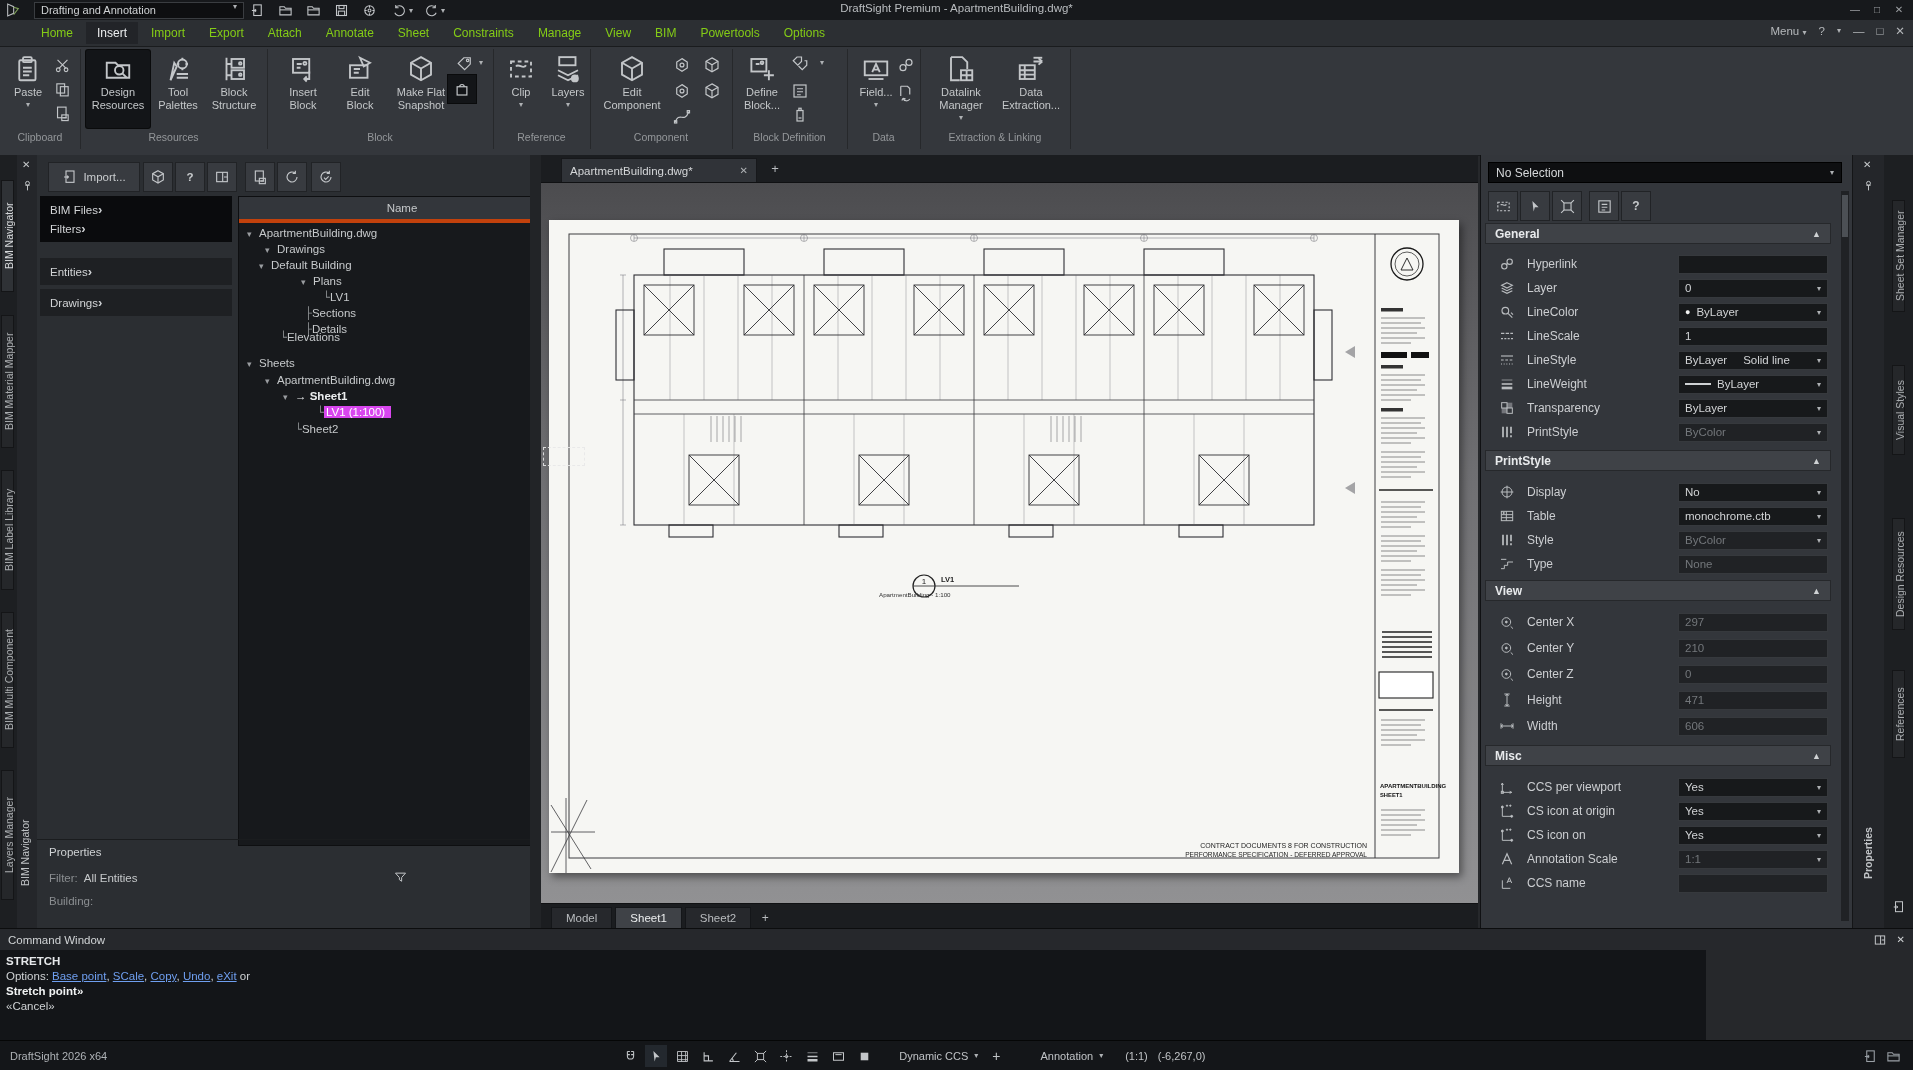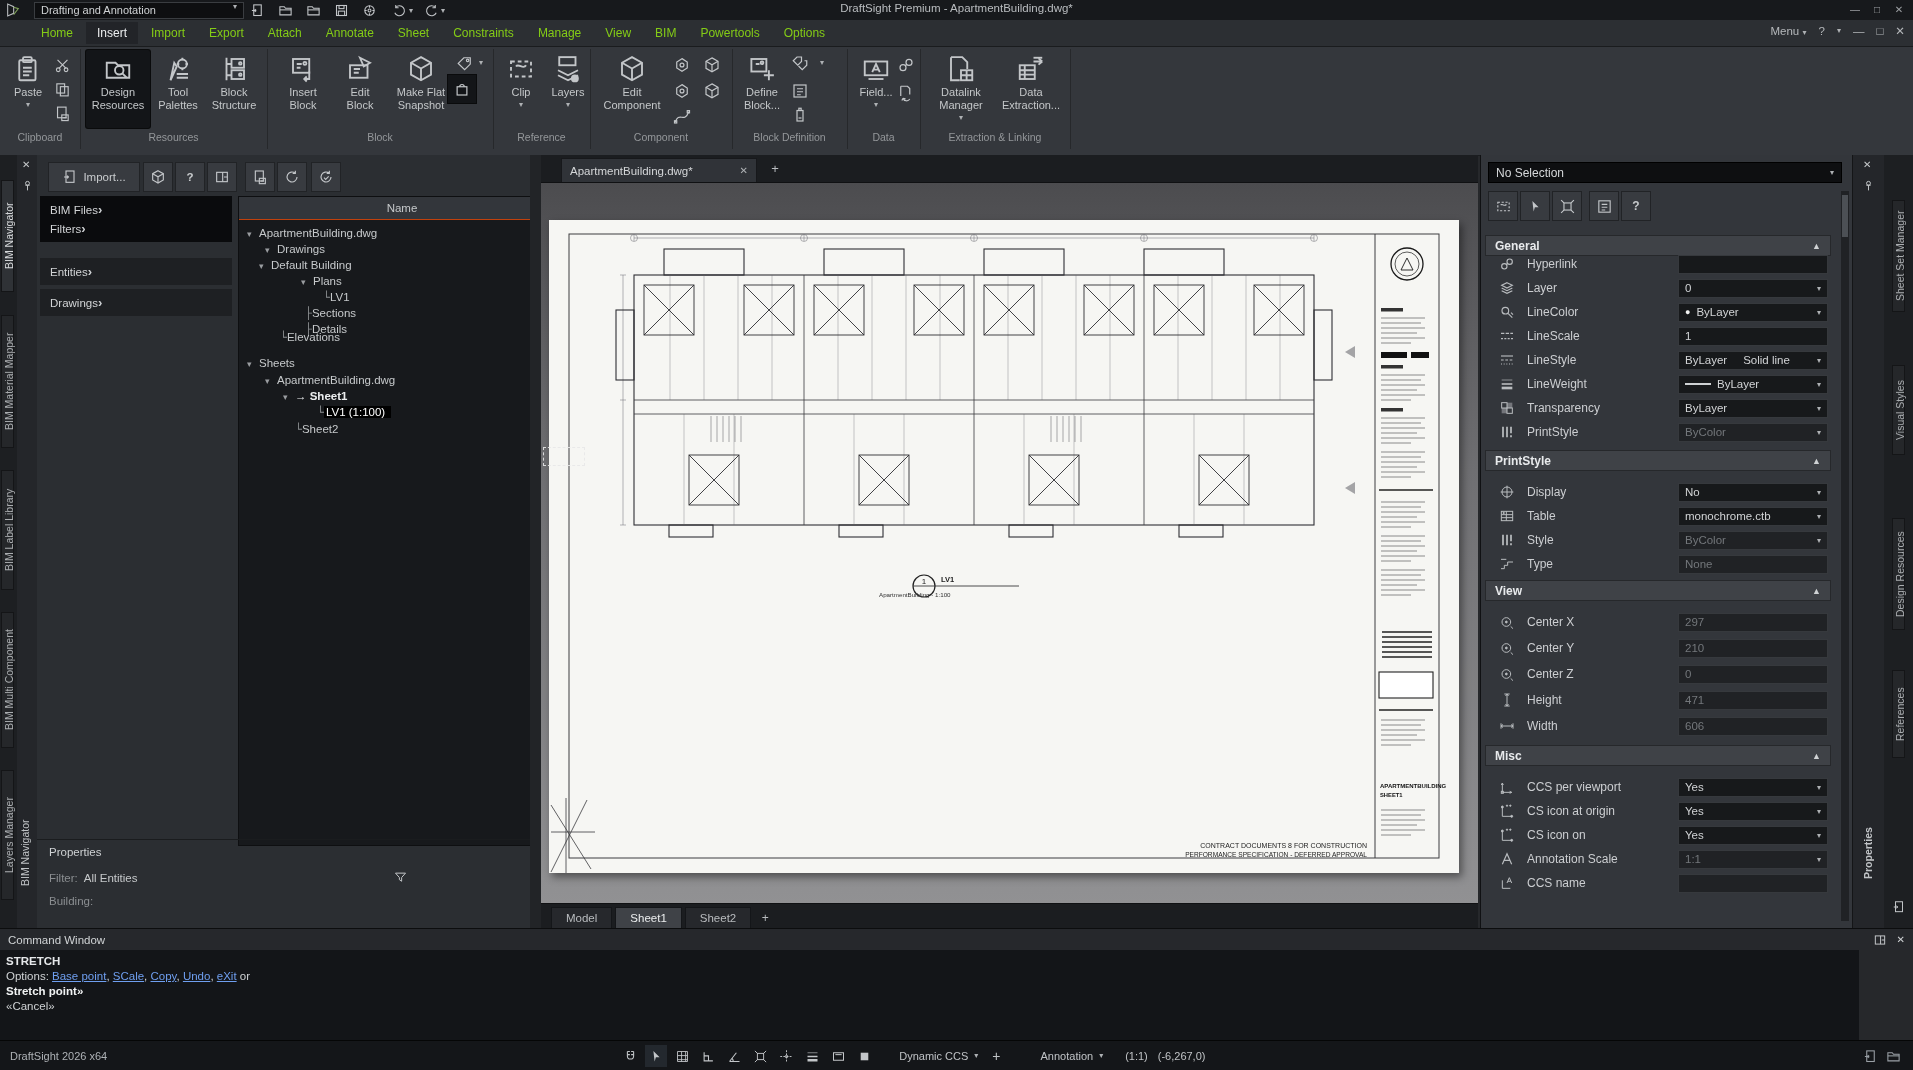--- a/index.html
+++ b/index.html
@@ -36,25 +36,25 @@
   .vtab.active{background:#2f3236;color:#d6d8da}
   
   #bim-titlestrip{left:17px;top:155px;width:20px;height:773px;background:#24262a;border-right:1px solid #141517}
   #bim-panel{left:37px;top:155px;width:493px;height:773px;background:#2b2e32}
   .tbtn{position:absolute;background:#383b40;border:1px solid #212326;display:flex;align-items:center;justify-content:center;gap:5px;color:#c9ccce;font-size:11.5px}
   .bimsec{position:absolute;left:3px;width:192px;height:27px;display:flex;align-items:center;
           padding:0 10px;box-sizing:border-box;font-size:11.5px;color:#d2d4d6}
   .bimsec.dark{background:#0a0b0d}.bimsec.mid{background:#1e2023}
   .chev{color:#cfd2d4;font-weight:bold;font-size:13px}
   #tree{left:201px;top:41px;width:326px;height:648px;background:#17191c;border:1px solid #0e0f11;position:absolute}
-  #tree-head{height:22px;background:#33363b;border-bottom:1px solid #c2410c;text-align:center;line-height:22px;font-size:11.5px;color:#c5c8ca}
+  #tree-head{height:22px;background:#33363b;border-bottom:4px solid #c2410c;text-align:center;line-height:22px;font-size:11.5px;color:#c5c8ca}
   .trow{position:absolute;left:0;width:100%;height:16px;font-size:11.5px;line-height:16px;color:#c6c9cb;white-space:nowrap}
   .trow .tw{color:#9a9da0;font-size:9px;display:inline-block;width:12px}
   .trow .cx{font-family:"DejaVu Sans Mono",monospace;color:#8a8d90}
-  .trow.selected .tl{background:#000000;color:#fff;padding:0 6px 0 2px}
+  .trow.selected .tl{background:#d946ef;color:#fff;padding:0 6px 0 2px}
   .trow.boldrow .tl{font-weight:bold;color:#eceeef}
   .arrowg{color:#e8eaec;font-weight:bold}
   #bim-bottom{position:absolute;left:0;bottom:0;width:100%;height:88px;border-top:1px solid #1a1c1e}
   
   #docbar{left:541px;top:155px;width:937px;height:27px;background:#1b1d20;border-bottom:1px solid #101113}
   #doctab{position:absolute;left:20px;top:3px;width:196px;height:24px;background:#303338;color:#d4d6d8;font-size:11.5px;
           display:flex;align-items:center;justify-content:space-between;padding:0 8px;box-sizing:border-box;border:1px solid #17181b;border-bottom:none}
   #canvas{left:541px;top:183px;width:937px;height:720px;background:linear-gradient(180deg,#4c4c4f 0%,#6f6f72 40%,#919193 100%);overflow:hidden}
   #paper{position:absolute;left:8px;top:37px;width:910px;height:653px;background:#f6f6f3;box-shadow:3px 4px 8px rgba(0,0,0,.45)}
   #grip{position:absolute;left:2px;top:264px;width:40px;height:17px;border:1px dashed #e8e8e8;opacity:.9}
@@ -77,21 +77,21 @@
         font-size:11.5px;display:flex;align-items:center;padding:0 6px;box-sizing:border-box;gap:6px}
   .pval .vdd{margin-left:auto;font-size:8px;color:#aeb1b4}
   .pval.dis{color:#73777b;background:#202225}
   .pval .dot{color:#f2f2f2;font-size:9px}
   .lwline{display:inline-block;width:26px;height:2px;background:#cfd2d4}
   #pscroll{position:absolute;right:4px;top:36px;width:8px;height:730px;background:#202225}
   #pthumb{position:absolute;left:1px;top:4px;width:6px;height:42px;background:#4c5055}
   #props-titlestrip{left:1852px;top:155px;width:32px;height:773px;background:#24262a;border-left:1px solid #141517}
   
   #cmdhead{left:0;top:928px;width:1913px;height:22px;background:#26282c;border-top:1px solid #0c0d0e;display:flex;align-items:center;padding:0 8px;box-sizing:border-box;font-size:11.5px;color:#d0d3d5}
-  #cmdbody{left:0;top:950px;width:1859px;height:90px;background:#131518;font-size:11.5px;line-height:15px;padding:4px 0 0 6px;box-sizing:border-box}
+  #cmdbody{left:0;top:950px;width:1706px;height:90px;background:#131518;font-size:11.5px;line-height:15px;padding:4px 0 0 6px;box-sizing:border-box}
   .cline{white-space:pre-wrap;color:#cfd2d4}
   .clink{color:#6f9ff0;text-decoration:underline}
   .prompt{font-weight:bold;color:#f0f2f3}
   
   #statusbar{left:0;top:1040px;width:1913px;height:30px;background:#141619;border-top:1px solid #050606;display:flex;align-items:center;font-size:11px;color:#aeb2b6}
   .sico{width:22px;height:22px;display:flex;align-items:center;justify-content:center;margin:0 2px;color:#9aa0a6}
   .sico.on{color:#8ab6e8;background:#23282e}
   .sddl{display:flex;align-items:center;gap:6px;padding:0 8px;color:#c0c3c6}
   text{font-family:"Liberation Sans",sans-serif}
 </style>
@@ -899,21 +899,21 @@
         <use href="#i-attr"></use>
       </svg>
     </div>
   <div class="pbtn" style="left:140px">
       <span>?</span>
     </div>
   <div id="pscroll">
       <div id="pthumb"></div>
     </div>
 
-  <div class="secbar" style="top:80px">
+  <div class="secbar" style="top:68px">
       <span>General</span>
       <span class="col">▲</span>
     </div>
   <div class="prow" style="top:97px">
       <svg class="ic" width="16" height="16" viewBox="0 0 24 24" fill="none" stroke="#b9bcbf" stroke-width="1.7">
         <use href="#i-link"></use>
       </svg>
       <span class="plab">Hyperlink</span>
       <span class="pval">
         <span></span>

